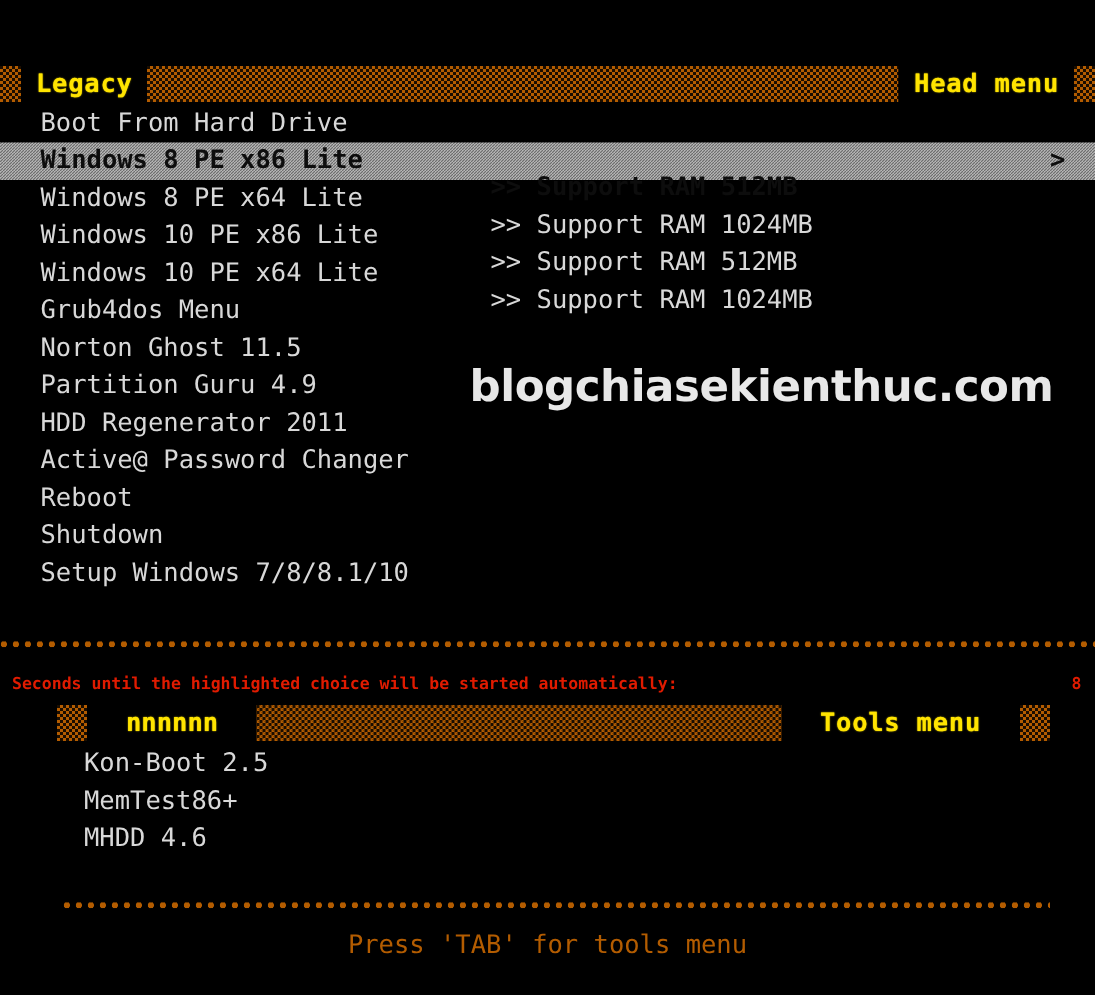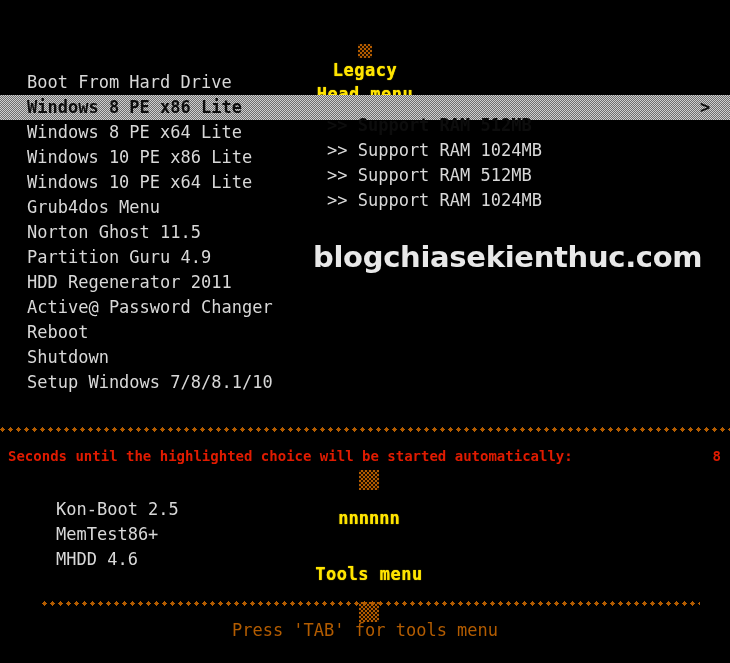--- a/index.html
+++ b/index.html
@@ -44,21 +44,20 @@
     position: absolute;
     left: 0;
     display: flex;
     align-items: center;
     height: 24px;
     font-size: 17px;
     font-weight: bold;
     letter-spacing: 0.5px;
     white-space: nowrap;
     color: #ffe400;
-    flex-direction: column;
   }
   .bar-head {
     top: 44px;
     left: 0;
     width: 730px;
   }
   .bar-tools {
     top: 470px;
     left: 38px;
     width: 662px;
@@ -159,21 +158,21 @@
   #sep-bottom { top: 601px; left: 42px; width: 658px; }
 
   
   #countdown {
     position: absolute;
     top: 444px;
     left: 0;
     width: 730px;
     height: 24px;
     line-height: 24px;
-    font-size: 14px;
+    font-size: 11px;
     font-weight: bold;
     color: #e01b00;
     display: flex;
     align-items: center;
     white-space: nowrap;
   }
   #countdown .cd-text { padding-left: 8px; }
   #countdown .cd-spacer { flex: 1 1 auto; }
   #countdown .cd-value { padding-right: 9px; }
 

